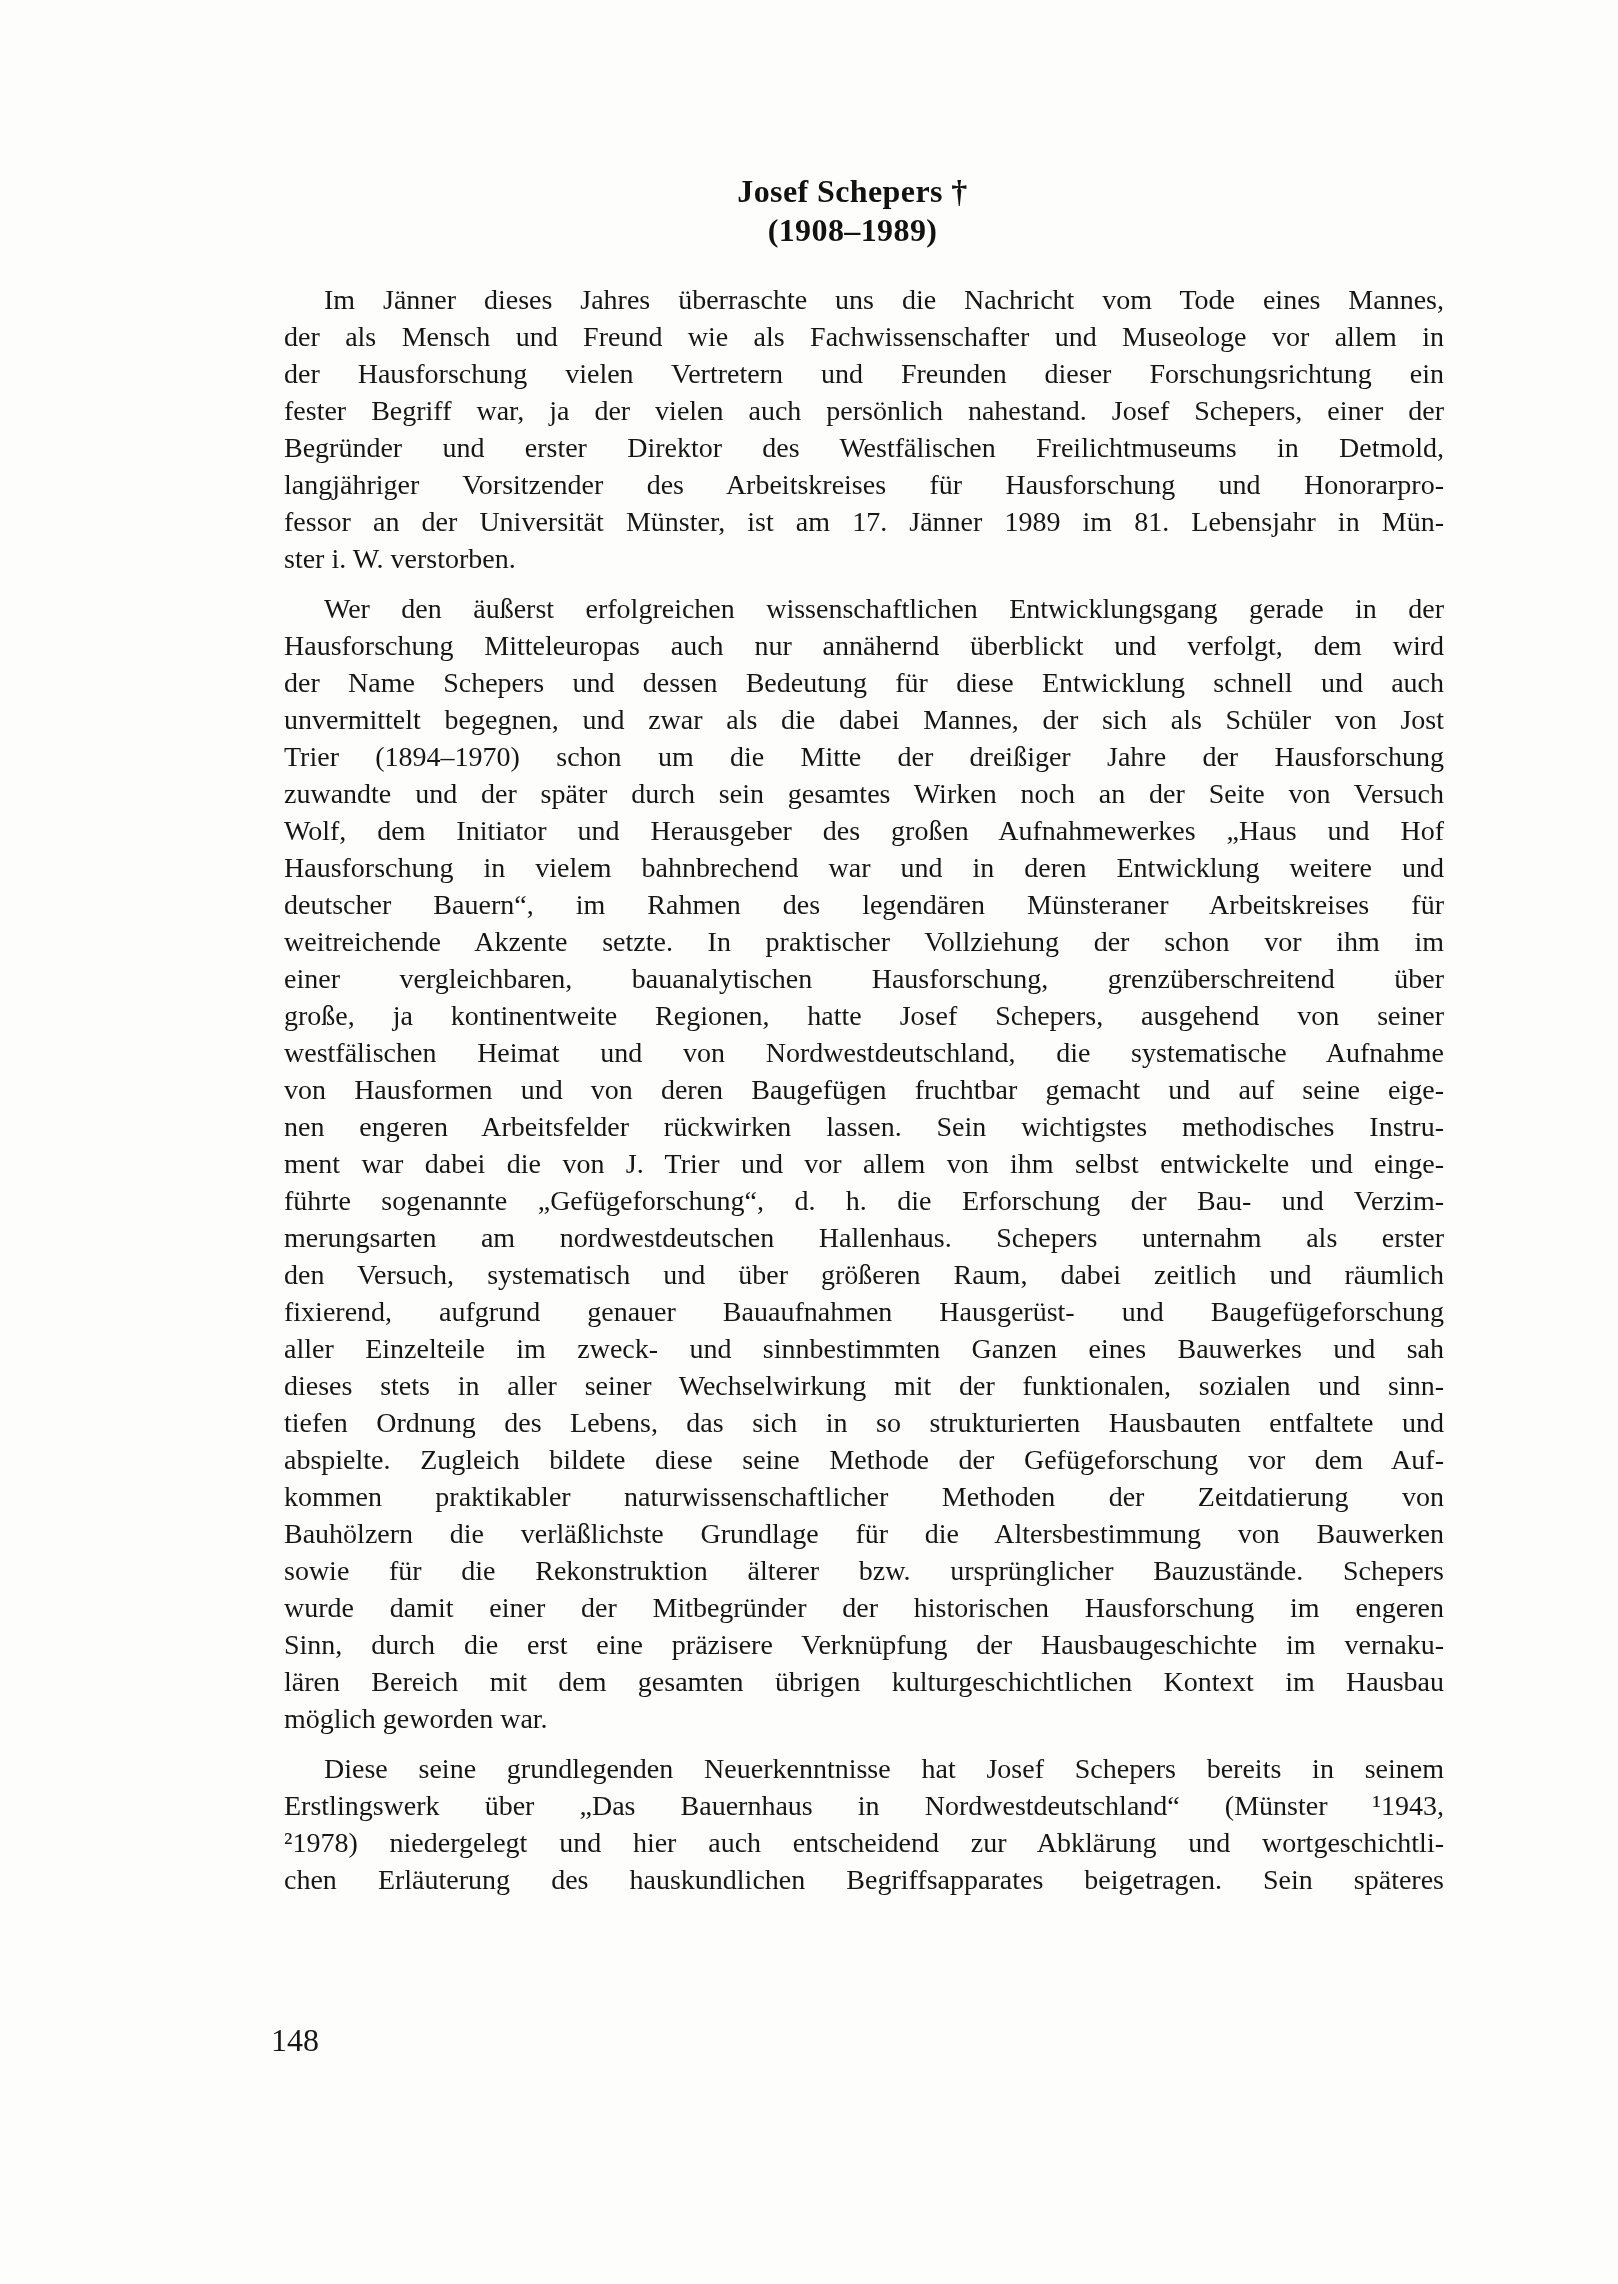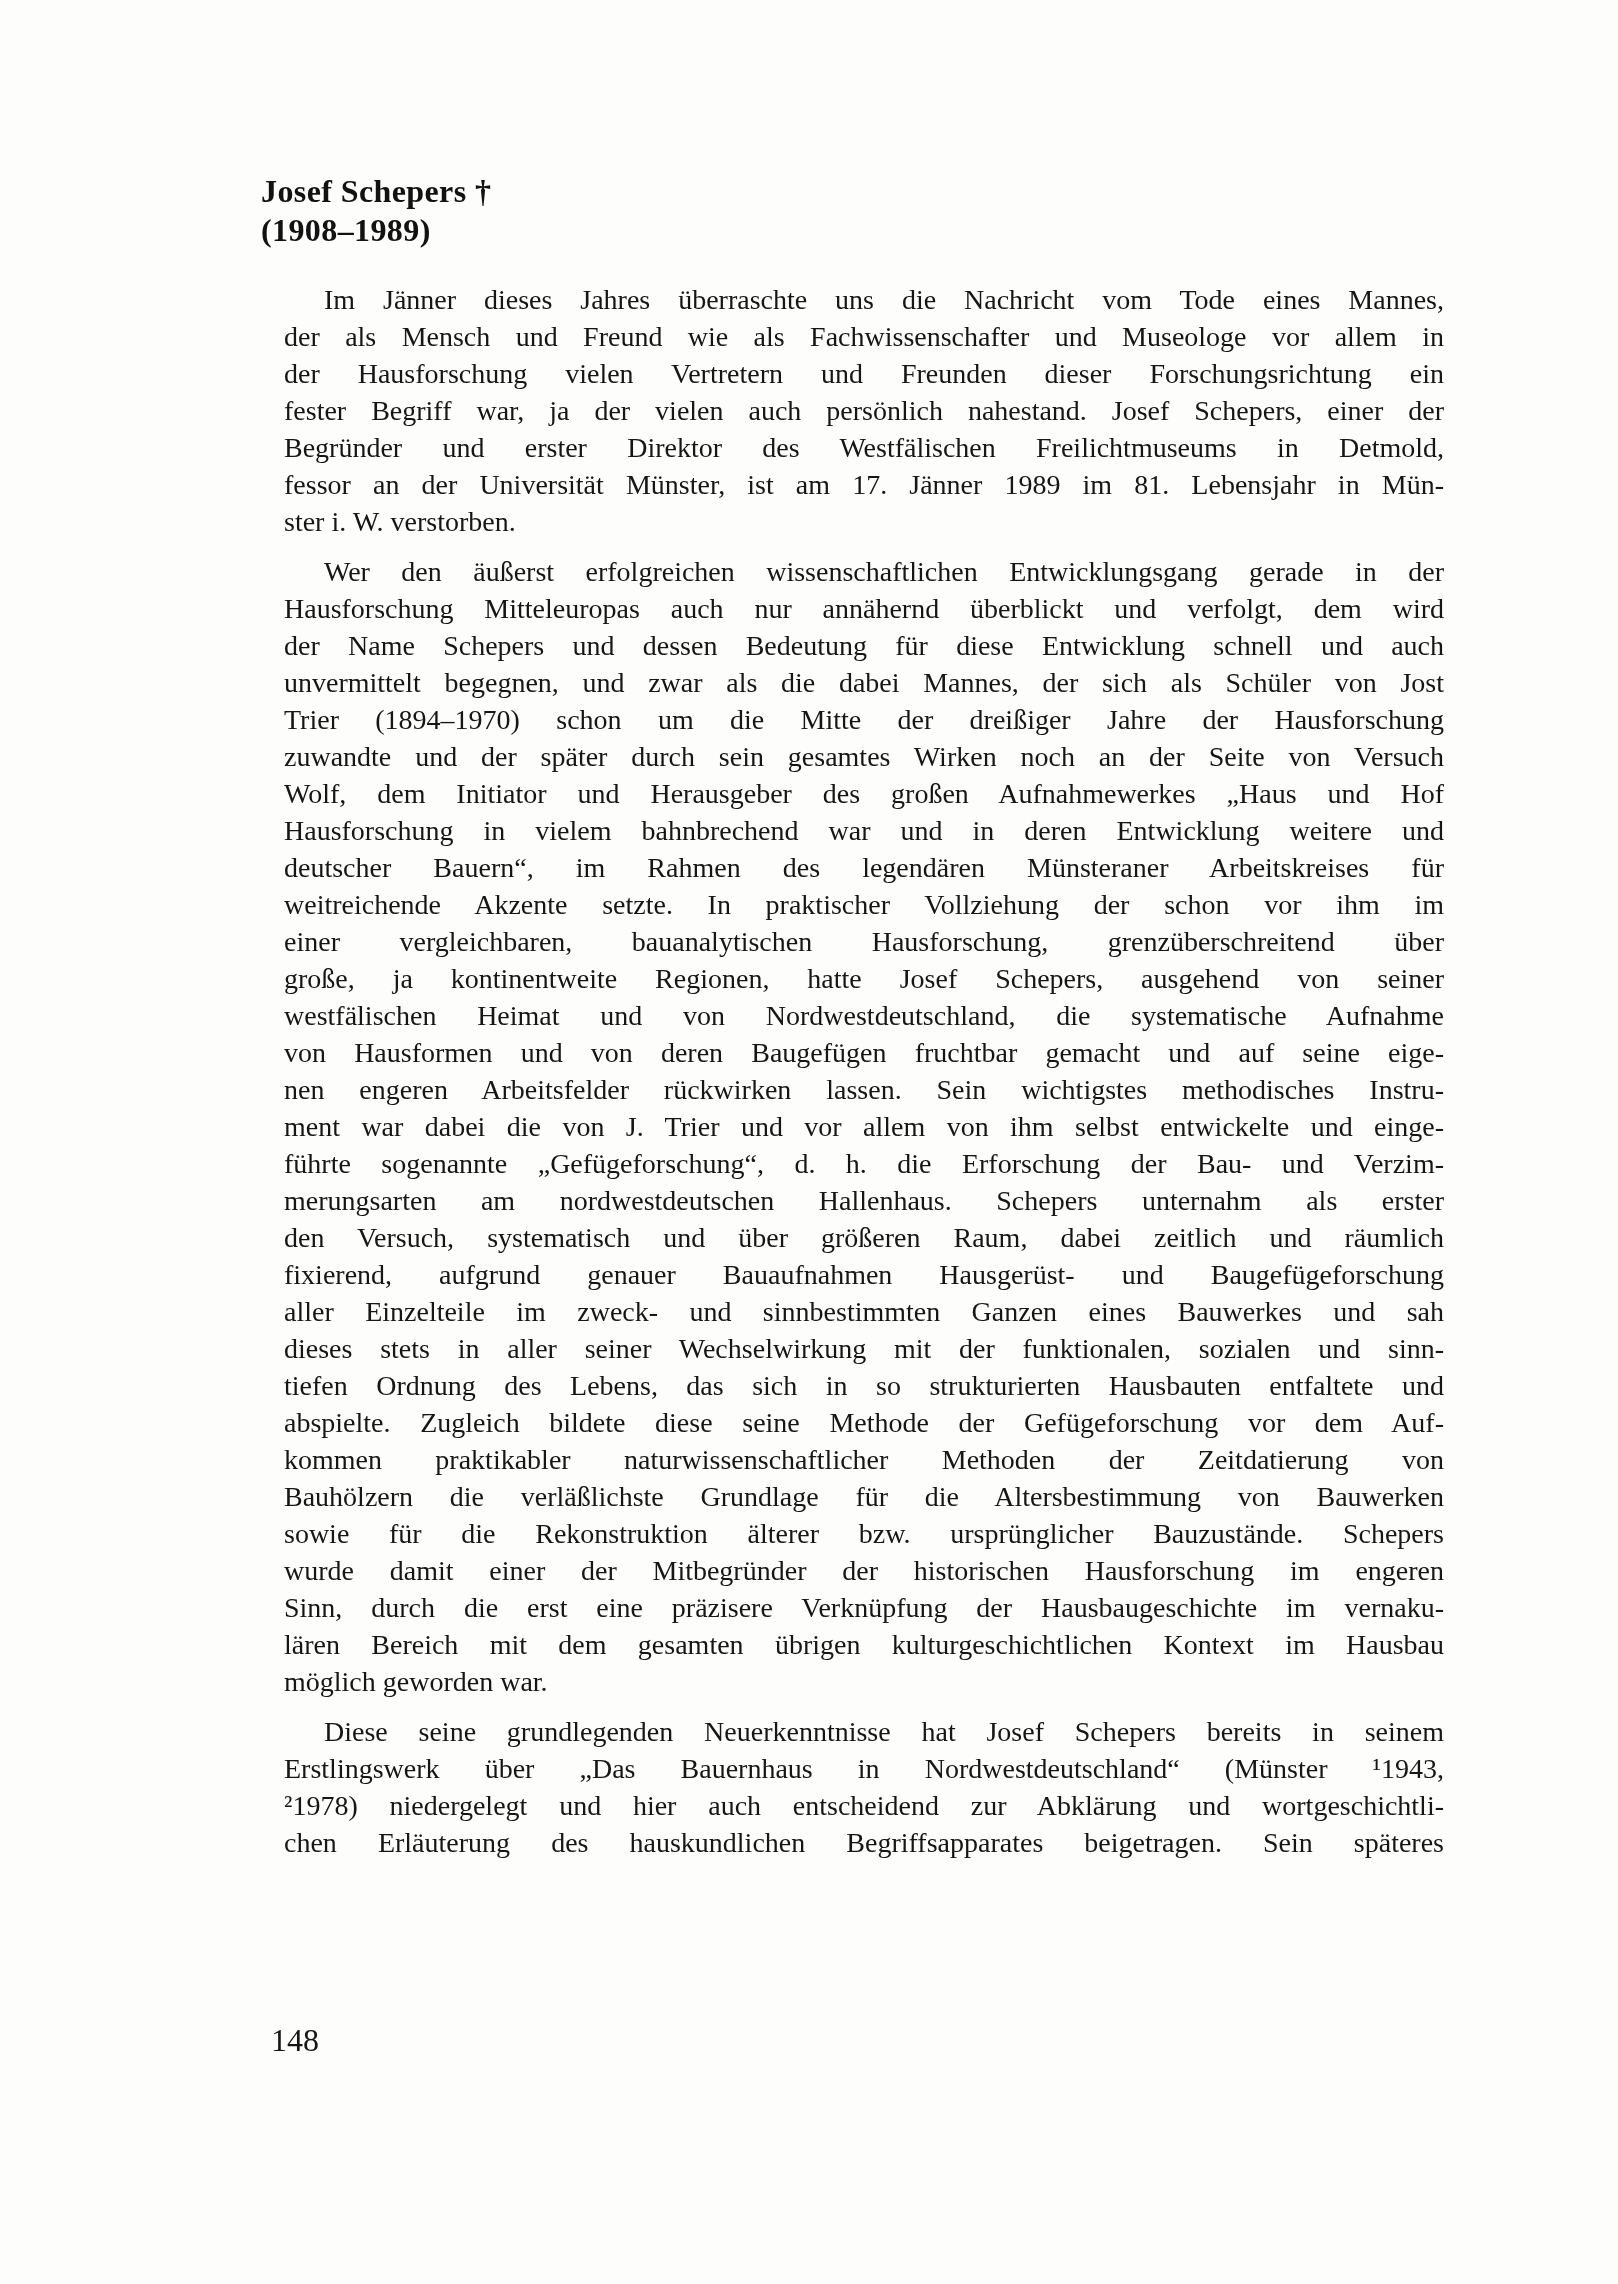--- a/index.html
+++ b/index.html
@@ -15,20 +15,21 @@
     overflow: hidden;
     color: #151515;
   }
   .content {
     position: absolute;
     left: 261px;
     top: 172px;
     width: 1183px;
   }
   .title-block {
+    text-align: center;
     font-weight: bold;
     font-size: 32px;
     line-height: 39px;
     letter-spacing: 0.4px;
     color: #121212;
   }
   .body-text {
     margin-top: 31px;
     font-size: 28px;
     line-height: 37px;
@@ -66,20 +67,21 @@
       <div>(1908–1989)</div>
     </div>
 
     <div class="body-text">
       <div class="para">
           <div class="line first">Im Jänner dieses Jahres überraschte uns die Nachricht vom Tode eines Mannes,</div>
           <div class="line">der als Mensch und Freund wie als Fachwissenschafter und Museologe vor allem in</div>
           <div class="line">der Hausforschung vielen Vertretern und Freunden dieser Forschungsrichtung ein</div>
           <div class="line">fester Begriff war, ja der vielen auch persönlich nahestand. Josef Schepers, einer der</div>
           <div class="line">Begründer und erster Direktor des Westfälischen Freilichtmuseums in Detmold,</div>
+          <div class="line">langjähriger Vorsitzender des Arbeitskreises für Hausforschung und Honorarpro-</div>
           <div class="line">fessor an der Universität Münster, ist am 17. Jänner 1989 im 81. Lebensjahr in Mün-</div>
           <div class="line last">ster i. W. verstorben.</div>
         </div>
       <div class="para">
           <div class="line first">Wer den äußerst erfolgreichen wissenschaftlichen Entwicklungsgang gerade in der</div>
           <div class="line">Hausforschung Mitteleuropas auch nur annähernd überblickt und verfolgt, dem wird</div>
           <div class="line">der Name Schepers und dessen Bedeutung für diese Entwicklung schnell und auch</div>
           <div class="line">unvermittelt begegnen, und zwar als die dabei Mannes, der sich als Schüler von Jost</div>
           <div class="line">Trier (1894–1970) schon um die Mitte der dreißiger Jahre der Hausforschung</div>
           <div class="line">zuwandte und der später durch sein gesamtes Wirken noch an der Seite von Versuch</div>

